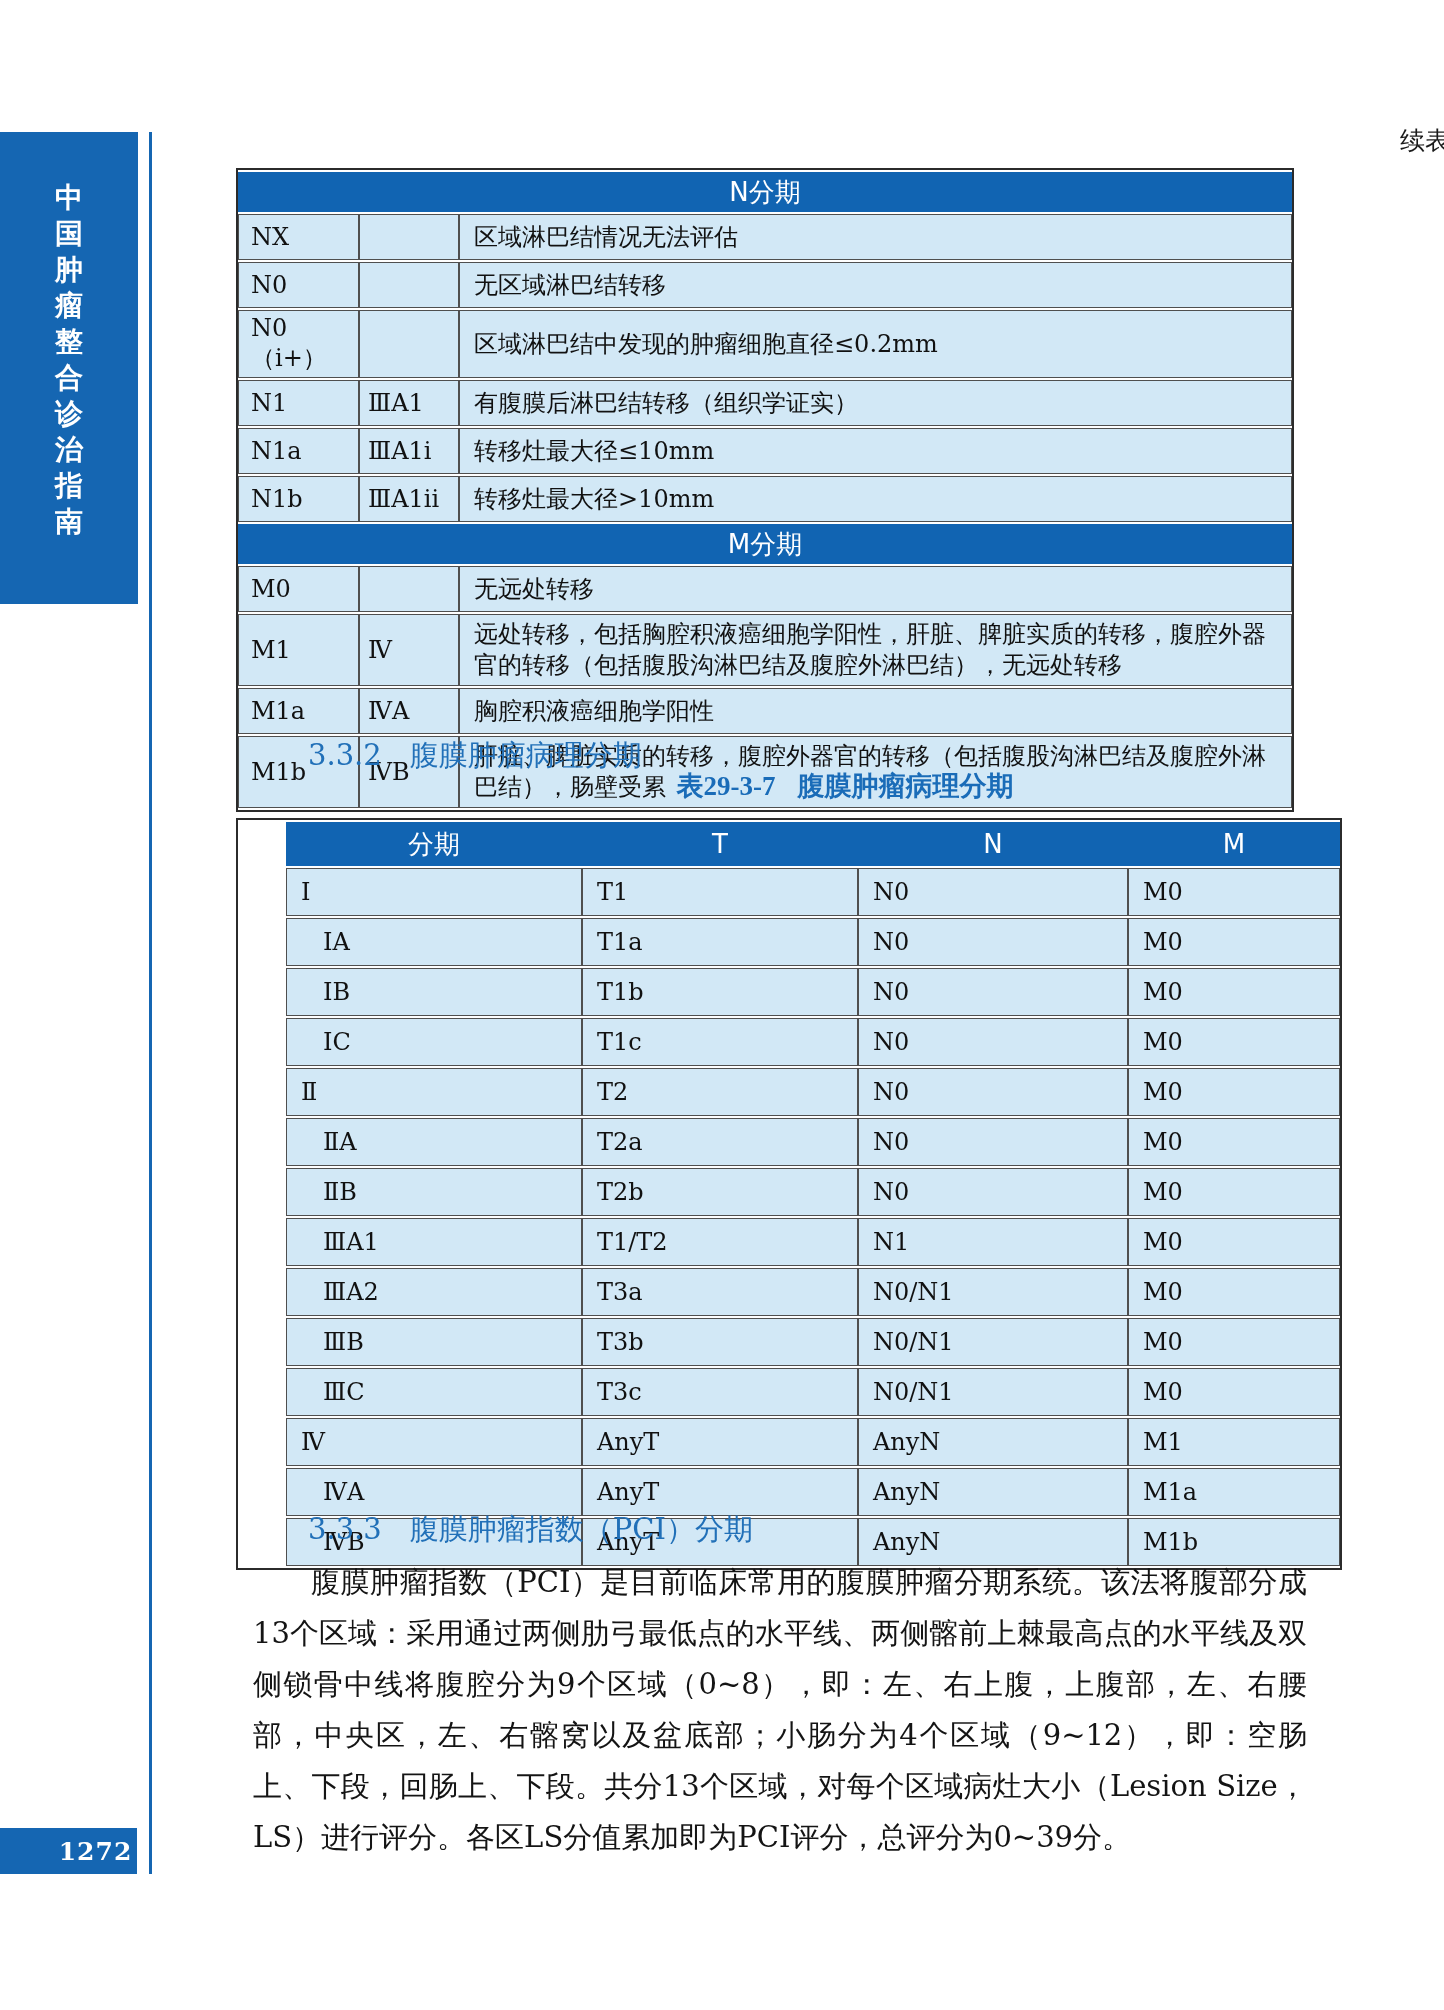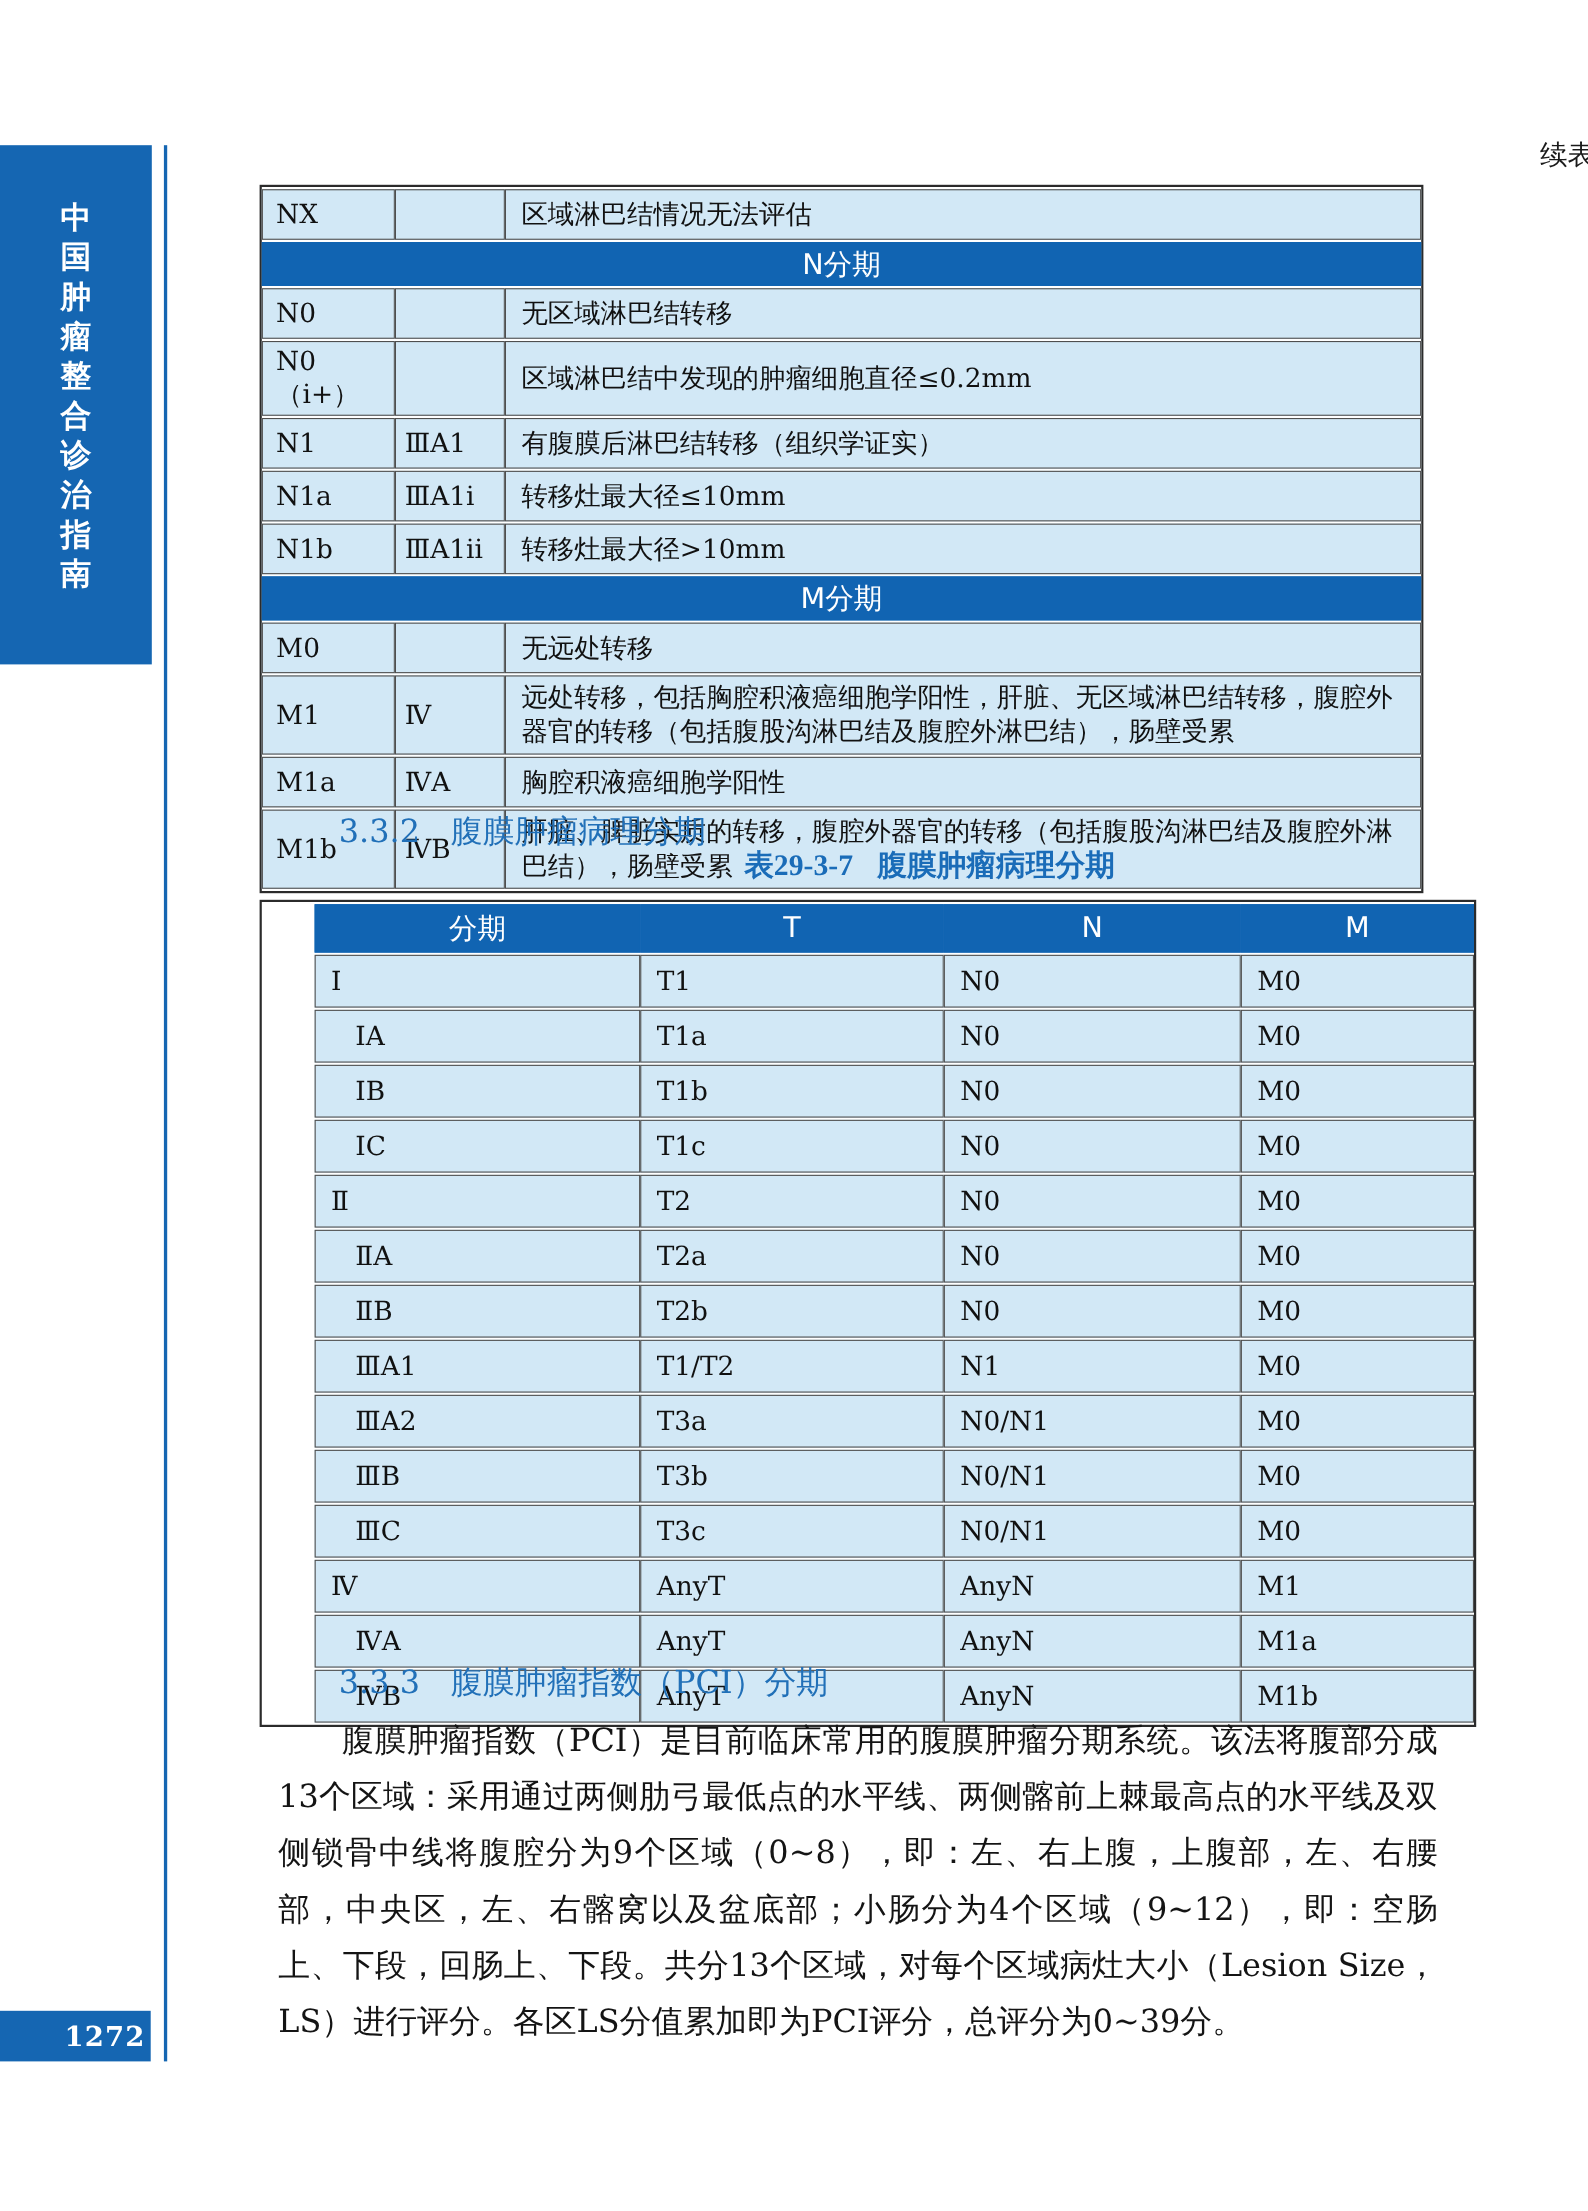--- a/index.html
+++ b/index.html
@@ -110,26 +110,26 @@
   </div>
 
   <main class="content">
 
     <div class="continued">续表</div>
 
     <div class="twrap" id="twrap1">
       <table class="stage" id="t1">
         <tbody id="t1-body">
             <tr>
+              <td class="band" colspan="3">N分期</td>
+            </tr>
+            <tr>
               <td class="c1">NX</td>
               <td class="c2"></td>
               <td class="c3">区域淋巴结情况无法评估</td>
-            </tr>
-            <tr>
-              <td class="band" colspan="3">N分期</td>
             </tr>
             <tr>
               <td class="c1">N0</td>
               <td class="c2"></td>
               <td class="c3">无区域淋巴结转移</td>
             </tr>
             <tr>
               <td class="c1">N0（i+）</td>
               <td class="c2"></td>
               <td class="c3">区域淋巴结中发现的肿瘤细胞直径≤0.2mm</td>
@@ -153,21 +153,21 @@
               <td class="band" colspan="3">M分期</td>
             </tr>
             <tr>
               <td class="c1">M0</td>
               <td class="c2"></td>
               <td class="c3">无远处转移</td>
             </tr>
             <tr>
               <td class="c1">M1</td>
               <td class="c2">Ⅳ</td>
-              <td class="c3">远处转移，包括胸腔积液癌细胞学阳性，肝脏、无区域淋巴结转移，腹腔外器官的转移（包括腹股沟淋巴结及腹腔外淋巴结），肠壁受累</td>
+              <td class="c3">远处转移，包括胸腔积液癌细胞学阳性，肝脏、脾脏实质的转移，腹腔外器官的转移（包括腹股沟淋巴结及腹腔外淋巴结），无远处转移</td>
             </tr>
             <tr>
               <td class="c1">M1a</td>
               <td class="c2">ⅣA</td>
               <td class="c3">胸腔积液癌细胞学阳性</td>
             </tr>
             <tr>
               <td class="c1">M1b</td>
               <td class="c2">ⅣB</td>
               <td class="c3">肝脏、脾脏实质的转移，腹腔外器官的转移（包括腹股沟淋巴结及腹腔外淋巴结），肠壁受累</td>

